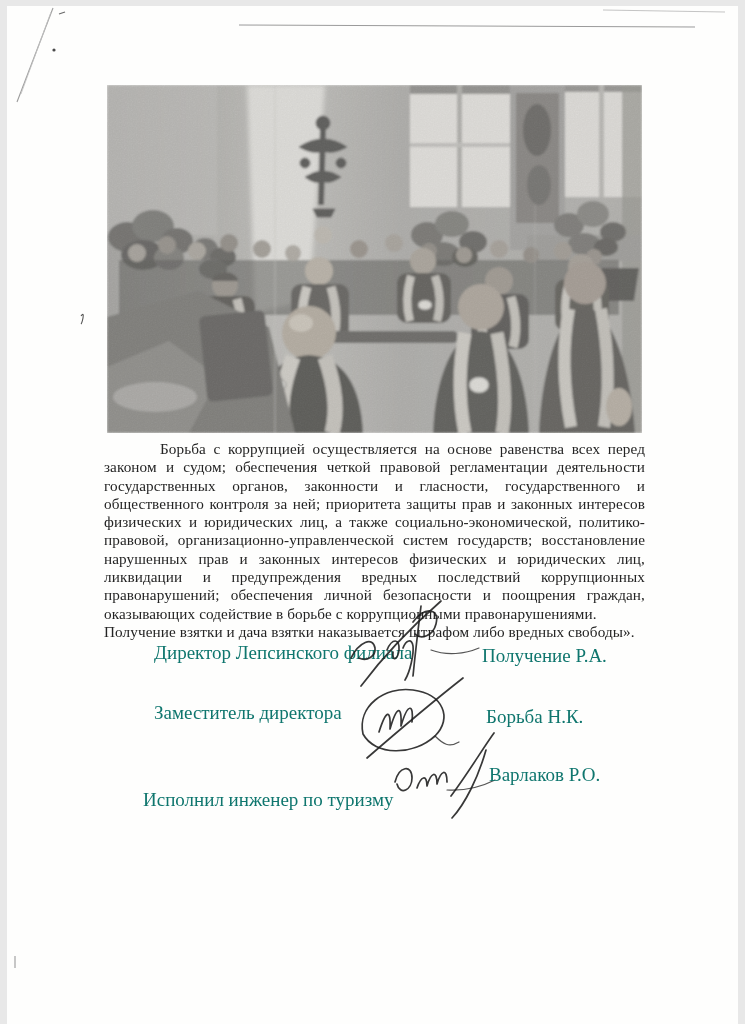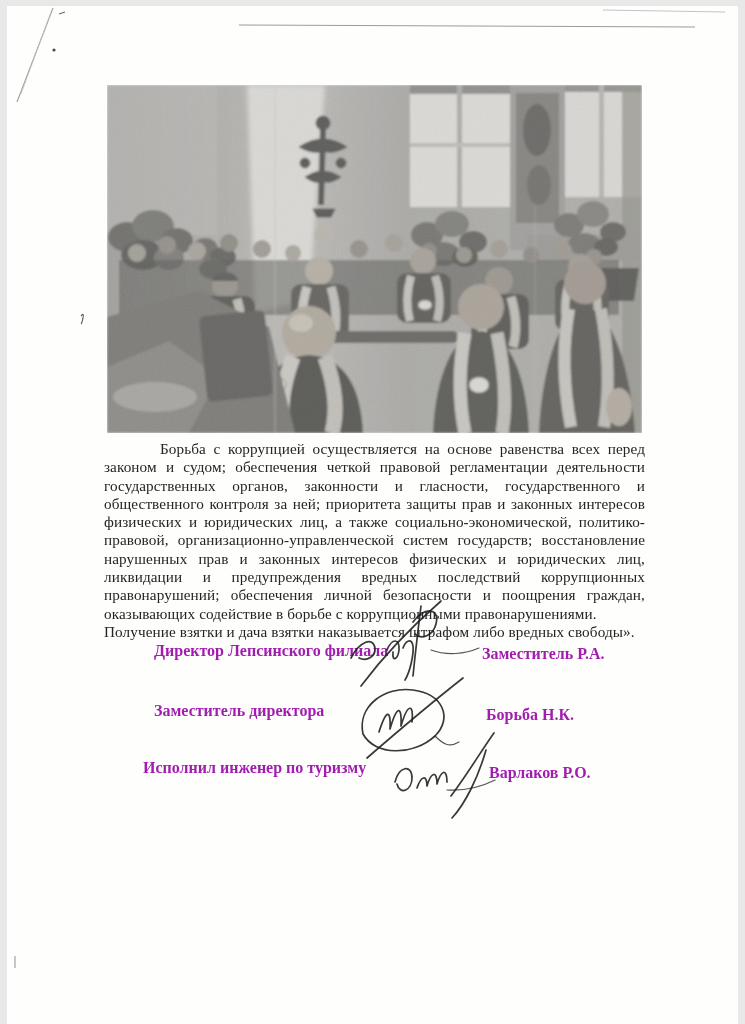--- a/index.html
+++ b/index.html
@@ -17,21 +17,21 @@
   .bodytext{
     position:absolute;left:97px;top:434px;width:541px;
     font-size:15.2px;line-height:18.3px;text-align:justify;
     color:#242424;letter-spacing:.1px;
   }
   .bodytext p{margin:0;}
   .bodytext p.indent{text-indent:56px;}
   
   .sigrow{position:absolute;left:0;top:0;width:745px;height:0;}
   .sig-title,.sig-name{
-    position:absolute;font-weight:bold;font-size:16px;white-space:nowrap;color:#a21caf;
+    position:absolute;font-weight:normal;font-size:19px;white-space:nowrap;color:#0f766e;
   }
   .sig-art{position:absolute;}
   .sig-art svg{display:block;overflow:visible;}
   .stroke{fill:none;stroke:#1c1c1c;stroke-width:1.7;stroke-linecap:round;stroke-linejoin:round;opacity:.88;}
   .stroke.thin{stroke-width:1.2;opacity:.75;}
 </style>
 </head>
 <body>
 
 <div class="sheet">
@@ -246,38 +246,38 @@
         <svg width="145" height="92" viewBox="0 0 145 92">
           <path class="stroke" d="M18,88 C42,56 74,24 98,3"></path>
           <path class="stroke" d="M8,60 C16,44 30,38 32,50 C33,58 24,64 16,60"></path>
           <path class="stroke" d="M44,52 c 5,-12 13,-12 12,0 c -1,9 -7,13 -6,2"></path>
           <path class="stroke" d="M60,50 c 3,-8 9,-10 10,-2 c 1,8 -3,26 -8,34"></path>
           <path class="stroke" d="M78,8 C75,32 72,58 70,78"></path>
           <path class="stroke" d="M70,24 C82,8 97,10 93,26 C90,38 78,42 72,36"></path>
           <path class="stroke thin" d="M88,52 C104,58 122,56 136,50"></path>
         </svg>
       </div>
-      <span class="sig-name" style="left:475px;top:639px;">Заместитель Р.А.</span>
+      <span class="sig-name" style="left:475px;top:639px;">Получение Р.А.</span>
     </div>
 
     <div class="sigrow">
       <span class="sig-title" style="left:147px;top:696px;text-align:right;">Заместитель директора</span>
       <div class="sig-art" style="left:342px;top:666px;">
         <svg width="128" height="90" viewBox="0 0 128 90">
           <path class="stroke" d="M14,62 C8,34 36,14 64,18 C94,22 104,46 86,64 C64,84 26,84 14,62"></path>
           <path class="stroke" d="M30,60 c 7,-22 12,-24 11,-3 c 7,-24 12,-24 11,-3 c 7,-24 13,-22 11,-4"></path>
           <path class="stroke" d="M18,86 C48,60 86,28 114,6"></path>
           <path class="stroke thin" d="M86,64 C94,72 100,76 110,70"></path>
         </svg>
       </div>
       <span class="sig-name" style="left:479px;top:700px;">Борьба Н.К.</span>
     </div>
 
     <div class="sigrow">
-      <span class="sig-title" style="left:136px;top:753px;">Исполнил инженер по туризму</span>
+      <span class="sig-title" style="left:136px;top:783px;">Исполнил инженер по туризму</span>
       <div class="sig-art" style="left:382px;top:724px;">
         <svg width="112" height="90" viewBox="0 0 112 90">
           <path class="stroke" d="M6,52 c 4,-16 17,-18 17,-4 c 0,12 -12,18 -15,6"></path>
           <path class="stroke" d="M28,58 c 4,-12 10,-14 10,-2 c 4,-14 10,-16 10,-2 c 4,-14 10,-16 10,-2"></path>
           <path class="stroke" d="M62,66 C80,42 94,18 105,3"></path>
           <path class="stroke" d="M97,20 C89,48 76,74 63,88"></path>
           <path class="stroke thin" d="M58,60 C74,61 92,57 106,50"></path>
         </svg>
       </div>
       <span class="sig-name" style="left:482px;top:758px;">Варлаков Р.О.</span>

